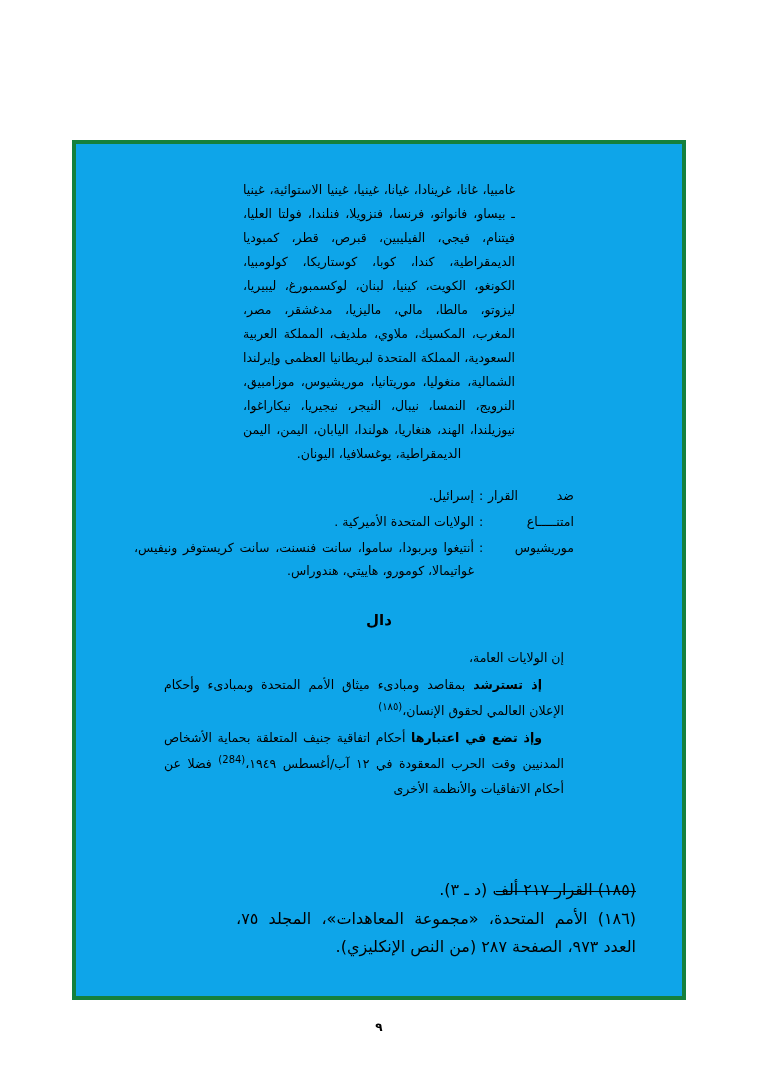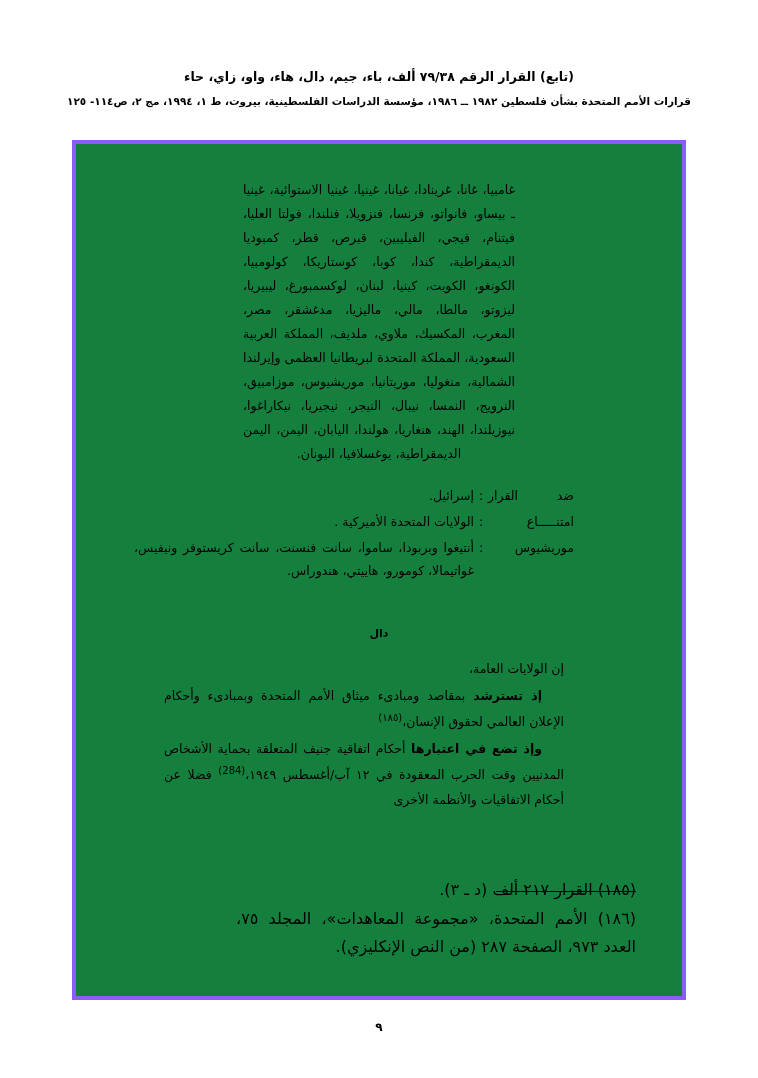--- a/index.html
+++ b/index.html
@@ -36,23 +36,23 @@
     font-weight: bold;
     margin-top: 8px;
     line-height: 1.4;
   }
   .frame {
     position: absolute;
     left: 72px;
     top: 140px;
     width: 614px;
     height: 860px;
-    border: 4px solid #8b5cf6;
+    border: 4px solid #15803d;
     box-sizing: border-box;
-    background: #15803d;
+    background: #0ea5e9;
   }
   .frame-inner {
     position: absolute;
     left: 0;
     top: 0;
     width: 100%;
     height: 100%;
     box-sizing: border-box;
     padding: 34px 46px 20px 46px;
   }
@@ -88,23 +88,23 @@
     width: 14px;
     flex: 0 0 14px;
     text-align: center;
   }
   .vote-value {
     flex: 1 1 auto;
     text-align: justify;
   }
   .section-letter {
     text-align: center;
-    font-size: 11px;
-    font-weight: bold;
-    margin-top: 44px;
+    font-size: 15px;
+    font-weight: bold;
+    margin-top: 28px;
     margin-bottom: 16px;
   }
   .body-block {
     width: 400px;
     margin-right: 72px;
     font-size: 12.5px;
     line-height: 2.0;
   }
   .para {
     margin-bottom: 2px;
@@ -146,24 +146,20 @@
     text-align: center;
     font-size: 12px;
     font-weight: bold;
   }
 </style>
 </head>
 <body>
 
 <div class="page">
 
-  <div class="header-block">
-    <div class="header-title">(تابع) القرار الرقم ٧٩/٣٨ ألف، باء، جيم، دال، هاء، واو، زاي، حاء</div>
-    <div class="header-sub">قرارات الأمم المتحدة بشأن فلسطين ١٩٨٢ ــ ١٩٨٦، مؤسسة الدراسات الفلسطينية، بيروت، ط ١، ١٩٩٤، مج ٢، ص١١٤- ١٢٥</div>
-  </div>
 
   <div class="frame">
     <div class="frame-inner">
 
       <div class="country-list">غامبيا، غانا، غرينادا، غيانا، غينيا، غينيا الاستوائية، غينيا ـ بيساو، فانواتو، فرنسا، فنزويلا، فنلندا، فولتا العليا، فيتنام، فيجي، الفيليبين، قبرص، قطر، كمبوديا الديمقراطية، كندا، كوبا، كوستاريكا، كولومبيا، الكونغو، الكويت، كينيا، لبنان، لوكسمبورغ، ليبيريا، ليزوتو، مالطا، مالي، ماليزيا، مدغشقر، مصر، المغرب، المكسيك، ملاوي، ملديف، المملكة العربية السعودية، المملكة المتحدة لبريطانيا العظمى وإيرلندا الشمالية، منغوليا، موريتانيا، موريشيوس، موزامبيق، النرويج، النمسا، نيبال، النيجر، نيجيريا، نيكاراغوا، نيوزيلندا، الهند، هنغاريا، هولندا، اليابان، اليمن، اليمن الديمقراطية، يوغسلافيا، اليونان.</div>
 
       <div class="vote-rows">
         <div class="vote-row">
           <span class="vote-label">ضد القرار</span>
           <span class="vote-colon">:</span>

